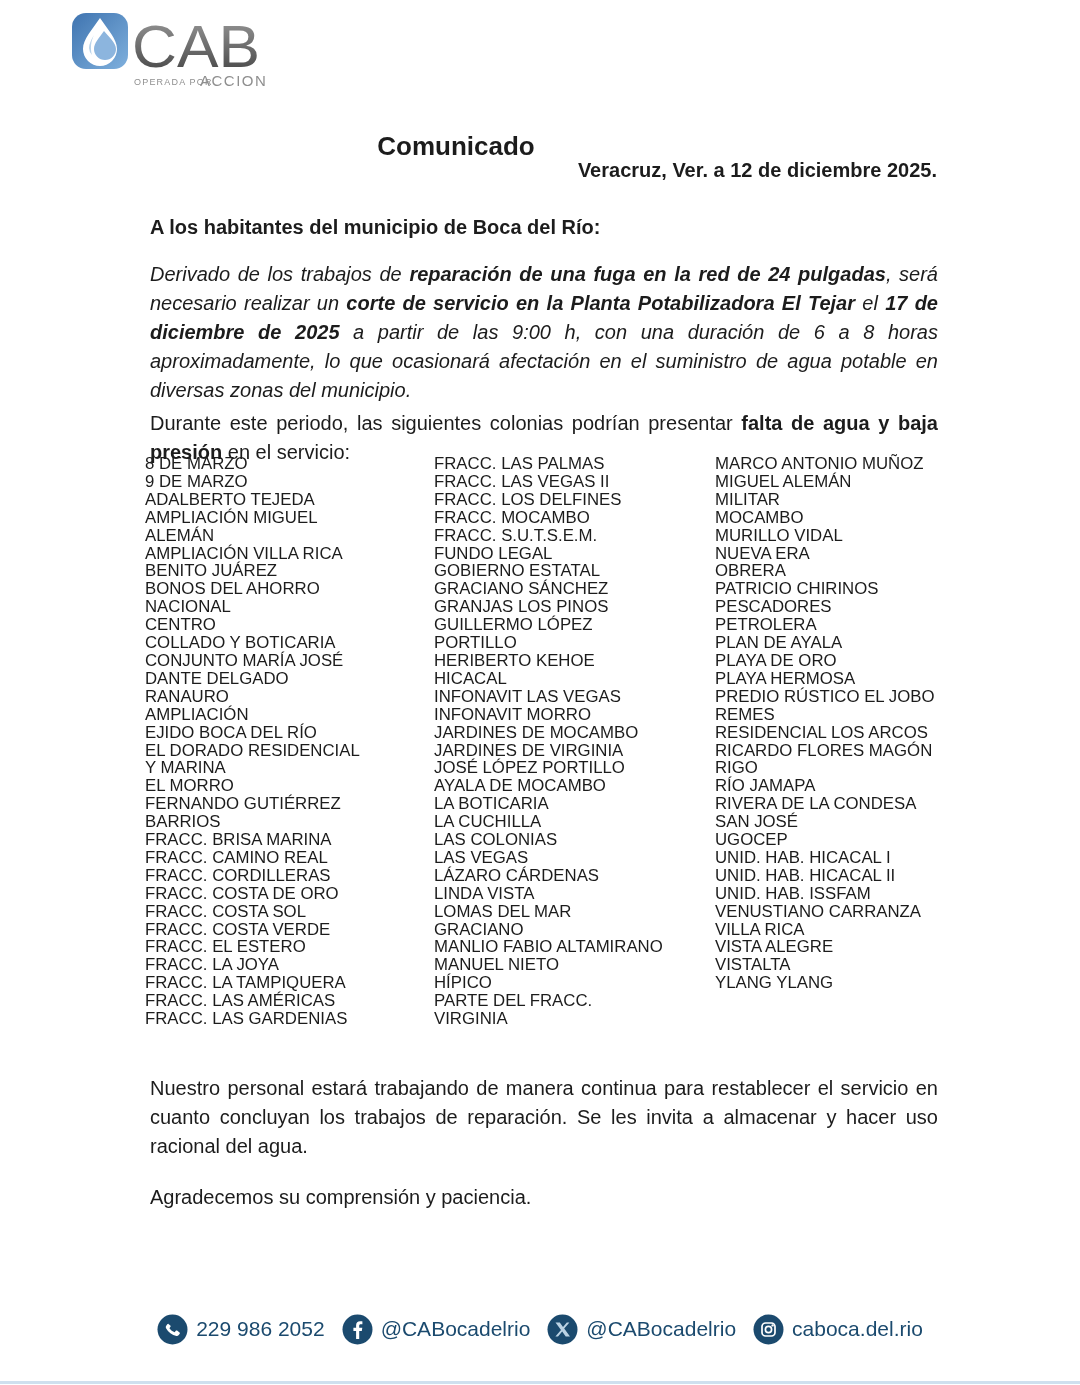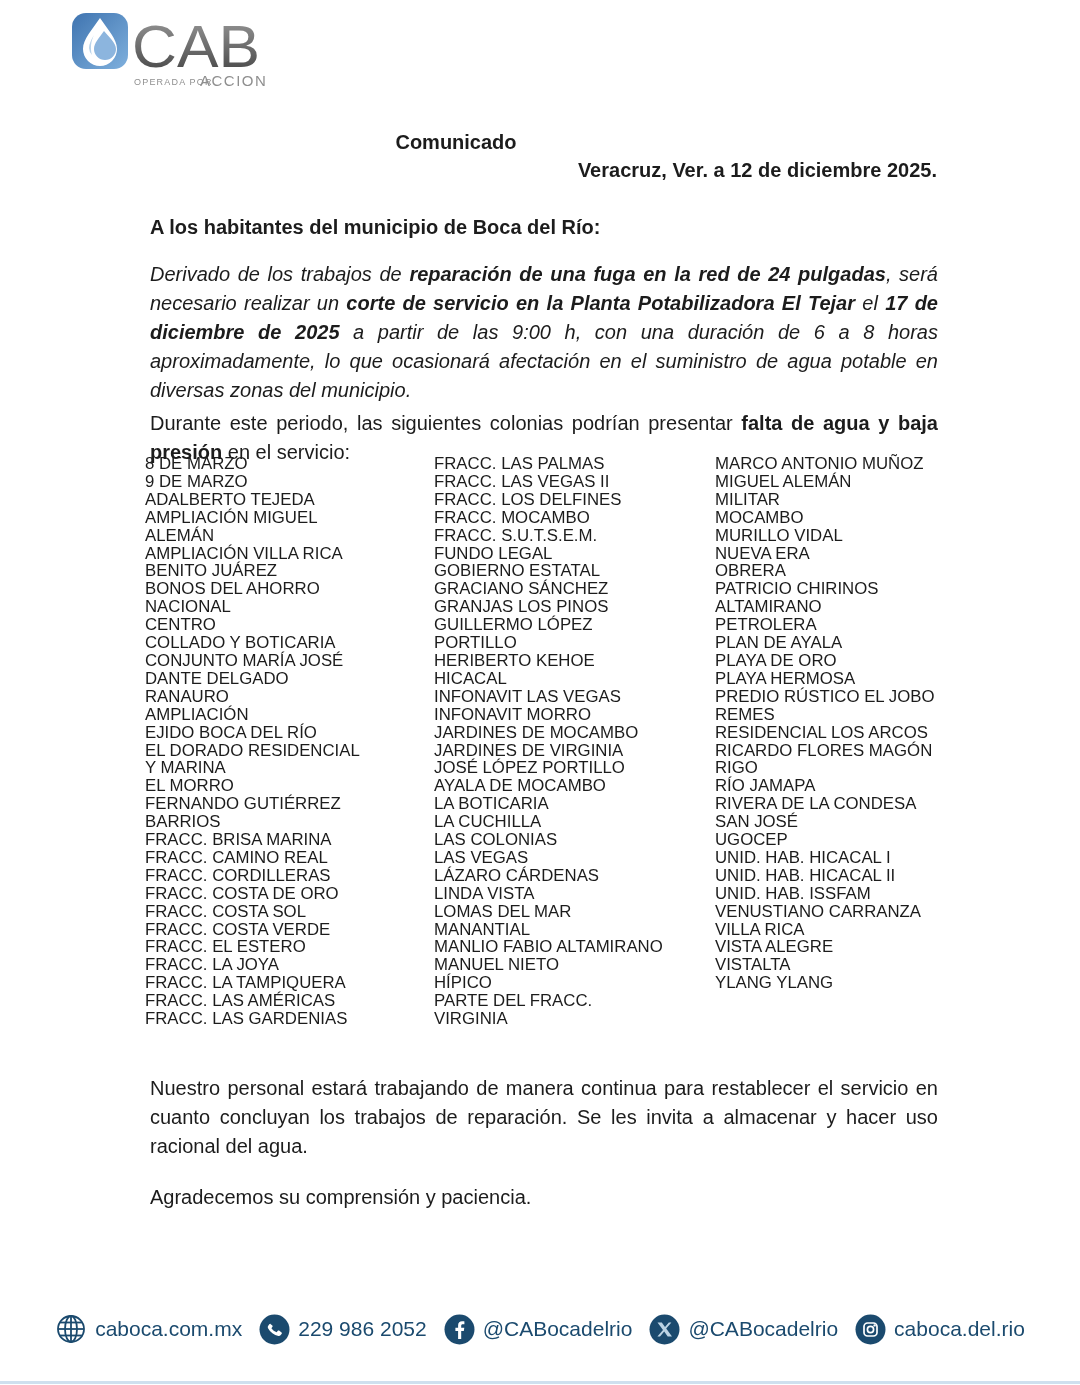--- a/index.html
+++ b/index.html
@@ -7,21 +7,21 @@
     width:1080px;height:1385px;position:relative;background:#ffffff;
     font-family:"Liberation Sans", sans-serif;color:#1c1c1c;overflow:hidden;
   }
   .b{font-weight:bold;}
   .abs{position:absolute;}
 
   
   #logo{left:70px;top:12px;width:196px;height:80px;}
 
   
-  #doc-type{left:0;top:131px;width:912px;text-align:center;font-size:20px;font-weight:bold;}
+  #doc-type{left:0;top:131px;width:912px;text-align:center;font-size:26px;font-weight:bold;}
   #dateline{right:143px;top:159px;font-size:20px;font-weight:bold;}
   #salutation{left:150px;top:216px;font-size:20px;font-weight:bold;}
 
   
   .para{left:150px;width:788px;font-size:20px;line-height:29px;text-align:justify;}
   #para-intro{top:260px;font-style:italic;}
   #para-colonias{top:409px;}
   #para-restore{top:1074px;}
   #para-thanks{top:1171px;text-align:left;margin-top:12px;}
 
@@ -130,37 +130,37 @@
       <div class="colonia-line">JARDINES DE VIRGINIA</div>
       <div class="colonia-line">JOSÉ LÓPEZ PORTILLO</div>
       <div class="colonia-line">AYALA DE MOCAMBO</div>
       <div class="colonia-line">LA BOTICARIA</div>
       <div class="colonia-line">LA CUCHILLA</div>
       <div class="colonia-line">LAS COLONIAS</div>
       <div class="colonia-line">LAS VEGAS</div>
       <div class="colonia-line">LÁZARO CÁRDENAS</div>
       <div class="colonia-line">LINDA VISTA</div>
       <div class="colonia-line">LOMAS DEL MAR</div>
-      <div class="colonia-line">MANANTIAL</div>
+      <div class="colonia-line">GRACIANO</div>
       <div class="colonia-line">MANLIO FABIO ALTAMIRANO</div>
       <div class="colonia-line">MANUEL NIETO</div>
       <div class="colonia-line">HÍPICO</div>
       <div class="colonia-line">PARTE DEL FRACC.</div>
       <div class="colonia-line">VIRGINIA</div>
     </div>
   <div class="col col-3">
       <div class="colonia-line">MARCO ANTONIO MUÑOZ</div>
       <div class="colonia-line">MIGUEL ALEMÁN</div>
       <div class="colonia-line">MILITAR</div>
       <div class="colonia-line">MOCAMBO</div>
       <div class="colonia-line">MURILLO VIDAL</div>
       <div class="colonia-line">NUEVA ERA</div>
       <div class="colonia-line">OBRERA</div>
       <div class="colonia-line">PATRICIO CHIRINOS</div>
-      <div class="colonia-line">ALTAMIRANO</div>
+      <div class="colonia-line">PESCADORES</div>
       <div class="colonia-line">PETROLERA</div>
       <div class="colonia-line">PLAN DE AYALA</div>
       <div class="colonia-line">PLAYA DE ORO</div>
       <div class="colonia-line">PLAYA HERMOSA</div>
       <div class="colonia-line">PREDIO RÚSTICO EL JOBO</div>
       <div class="colonia-line">REMES</div>
       <div class="colonia-line">RESIDENCIAL LOS ARCOS</div>
       <div class="colonia-line">RICARDO FLORES MAGÓN</div>
       <div class="colonia-line">RIGO</div>
       <div class="colonia-line">RÍO JAMAPA</div>
@@ -176,33 +176,20 @@
       <div class="colonia-line">VISTALTA</div>
       <div class="colonia-line">YLANG YLANG</div>
     </div>
 </div>
 
 <div class="abs para" id="para-restore">Nuestro personal estará trabajando de manera continua para restablecer el servicio en cuanto concluyan los trabajos de reparación. Se les invita a almacenar y hacer uso racional del agua.</div>
 <div class="abs para" id="para-thanks">Agradecemos su comprensión y paciencia.</div>
 
 <div class="abs" id="footer">
   <div class="f-item">
-    <svg class="f-ic" width="32" height="32" viewBox="0 0 32 32">
-      <g fill="none" stroke="#1b4a6e" stroke-width="1.8">
-        <circle cx="16" cy="16" r="13"></circle>
-        <ellipse cx="16" cy="16" rx="6" ry="13"></ellipse>
-        <line x1="3" y1="16" x2="29" y2="16"></line>
-        <line x1="4.8" y1="9.5" x2="27.2" y2="9.5"></line>
-        <line x1="4.8" y1="22.5" x2="27.2" y2="22.5"></line>
-        <line x1="16" y1="3" x2="16" y2="29"></line>
-      </g>
-    </svg>
-    <span>caboca.com.mx</span>
-  </div>
-  <div class="f-item">
     <svg class="f-ic" width="31" height="31" viewBox="0 0 31 31">
       <circle cx="15.5" cy="15.5" r="15" fill="#1b4a6e"></circle>
       <path fill="#ffffff" d="M11.2 8.3l2.4 2.4c.4.4.4 1 0 1.4l-1.4 1.4c1.1 2.2 2.9 4 5.1 5.1l1.4-1.4c.4-.4 1-.4 1.4 0l2.4 2.4c.4.4.4 1 0 1.4l-1.3 1.3c-.7.7-1.7.9-2.6.6-4.6-1.7-8.3-5.4-10-10-.3-.9-.1-1.9.6-2.6l1.3-1.3c.2-.4.8-.4 1.3-.7z" transform="rotate(-8 15.5 15.5) scale(0.92) translate(1.5,1.5)"></path>
     </svg>
     <span>229 986 2052</span>
   </div>
   <div class="f-item">
     <svg class="f-ic" width="31" height="31" viewBox="0 0 31 31">
       <circle cx="15.5" cy="15.5" r="15" fill="#1b4a6e"></circle>
       <path fill="#ffffff" d="M17.2 25v-8h2.6l.5-3.2h-3.1v-2c0-.9.3-1.6 1.7-1.6h1.5V7.4c-.3 0-1.2-.1-2.3-.1-2.4 0-4 1.4-4 4v2.5h-2.7V17h2.7v8h3.1z"></path>

